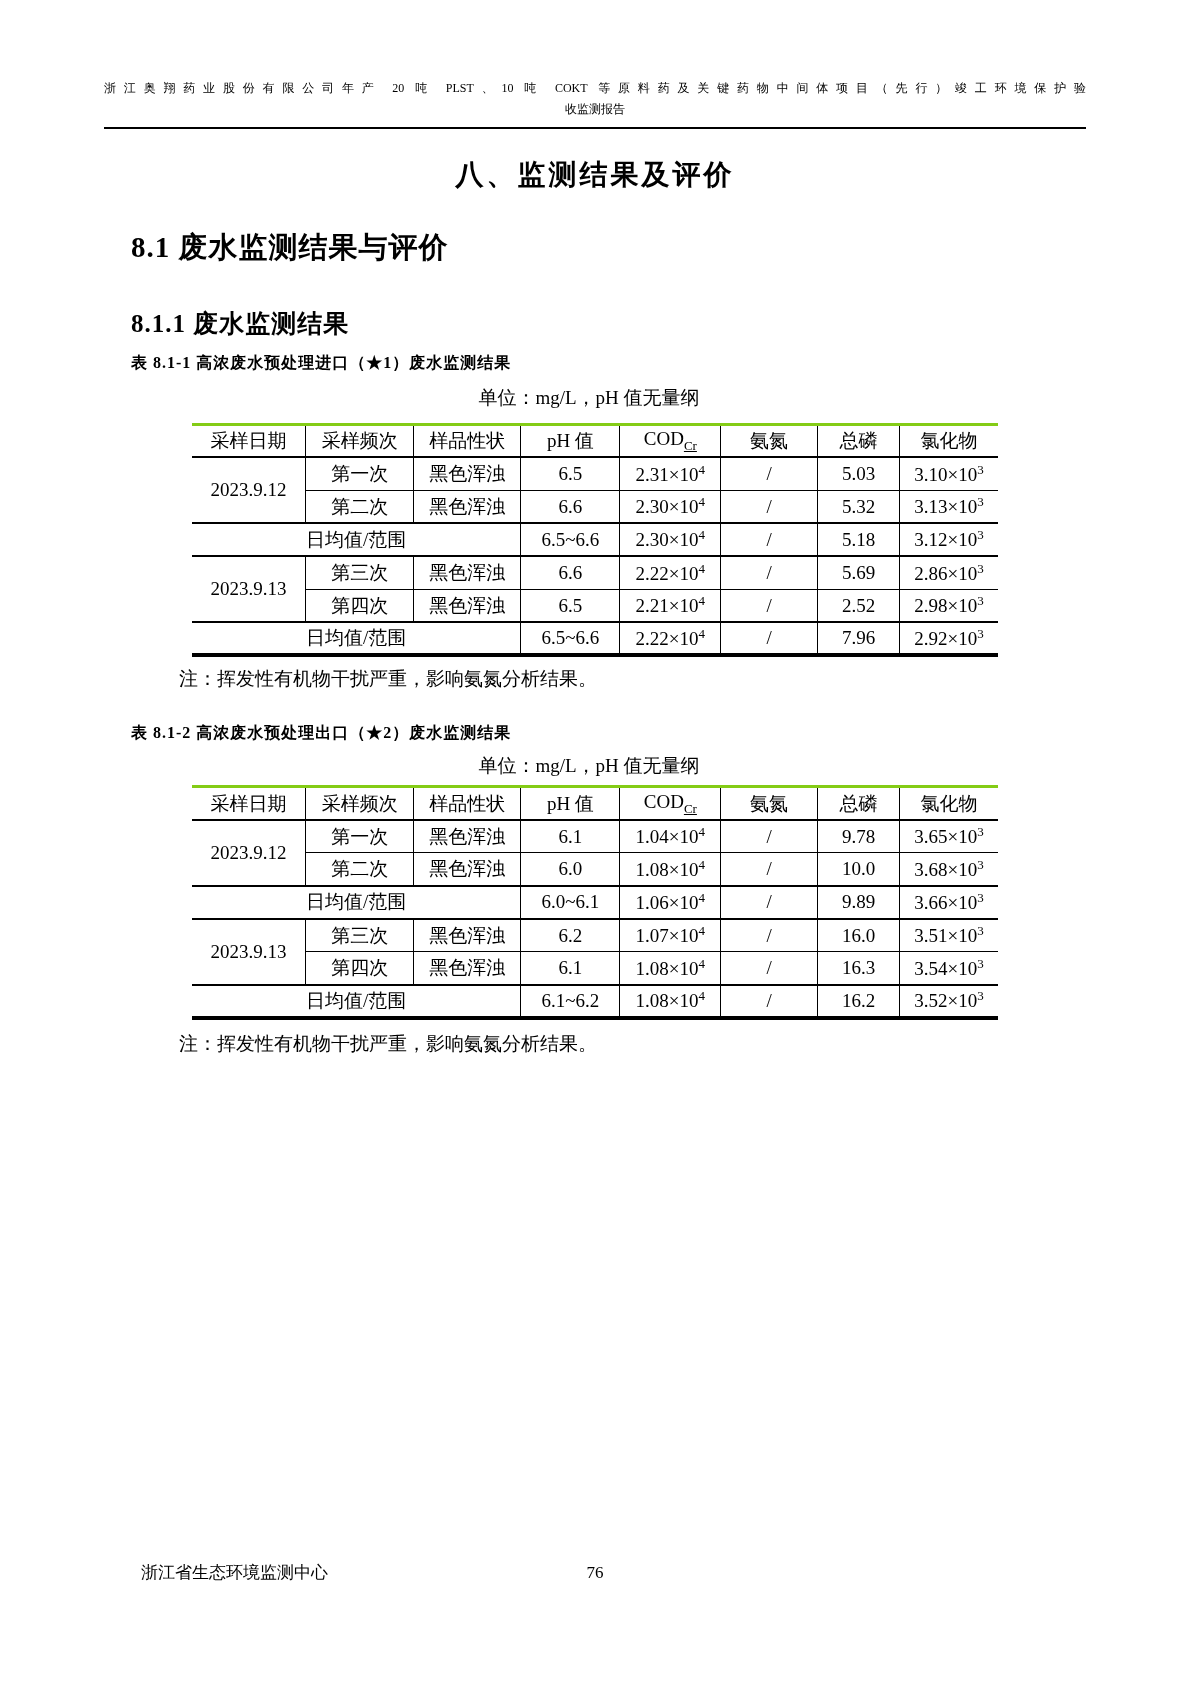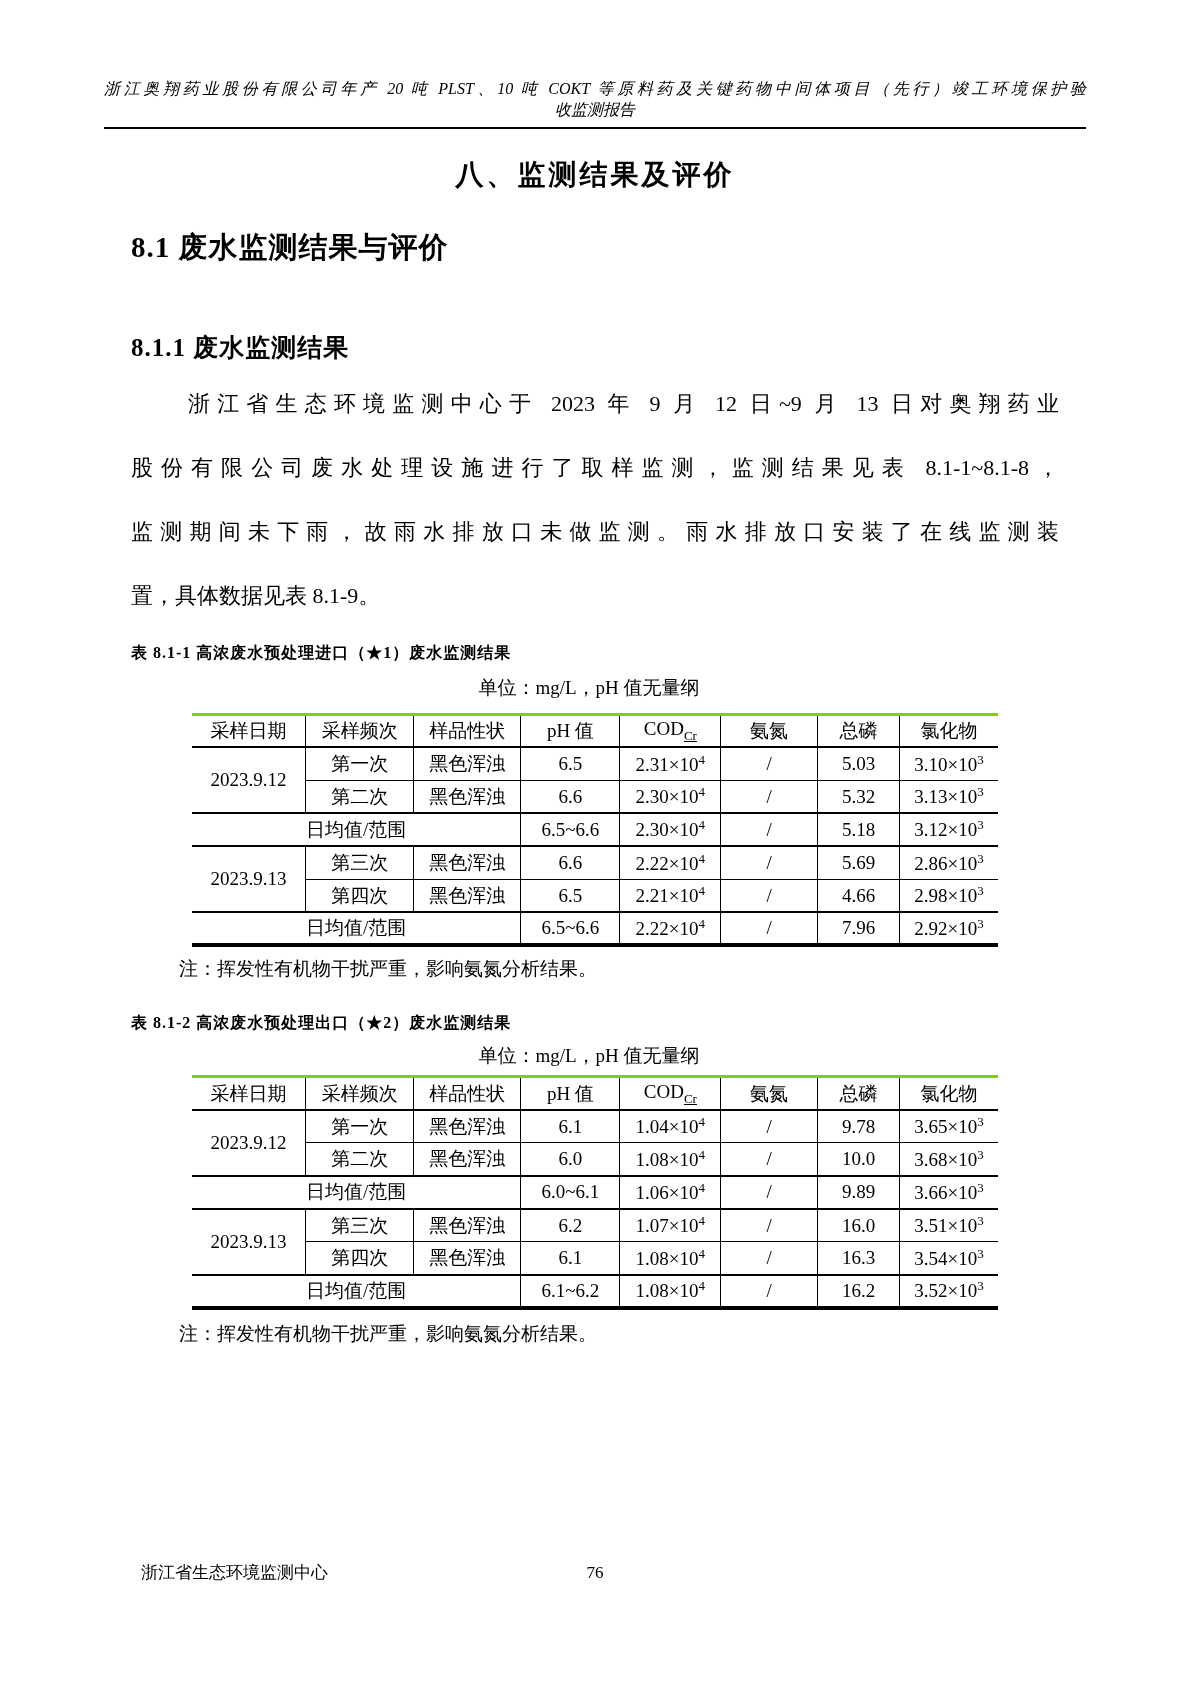--- a/index.html
+++ b/index.html
@@ -9,36 +9,36 @@
     width:1190px; height:1683px;
     margin:0 auto;
     background:#ffffff;
     color:#000;
     font-family:"Liberation Serif","DejaVu Serif",serif;
     overflow:hidden;
   }
   
   .doc-header { width:982px; margin:0 auto; padding-top:78px; }
   .doc-header-inner { border-bottom:2px solid #000; padding-bottom:7px; }
-  .dh-line { font-size:16px; line-height:21px;font-style:italic; }
+  .dh-line { font-size:12px; line-height:21px; }
   .dh-line.l1 { text-align:justify; text-align-last:justify; }
   .dh-line.l2 { text-align:center; }
 
   
   .content { width:928px; margin:0 auto; }
 
   .doc-title {
     margin-top:32px;
     font-size:28px; line-height:1;
     letter-spacing:3px;
     font-weight:bold;
     text-align:center;
   }
   .h2 { margin-top:42px; font-size:29px; line-height:1.15; letter-spacing:1px; font-weight:bold; }
-  .h3 { margin-top:70px; font-size:25px; line-height:1.1; letter-spacing:1px; font-weight:bold; }
+  .h3 { margin-top:46px; font-size:25px; line-height:1.1; letter-spacing:1px; font-weight:bold; }
 
   .para { margin-top:10px; font-size:22px; }
   .para .pline { line-height:64px; text-align:justify; text-align-last:justify; }
   .para .pline.first { text-indent:57px; }
   .para .pline.last  { text-align-last:left; }
 
   .tbl-title { text-align:left; font-weight:bold; font-size:16px; line-height:26px; letter-spacing:1px; }
   .unit-note { text-align:center; font-size:19px; line-height:23px; padding-right:12px; }
   .tbl-note  { font-size:19px; line-height:23px; margin-left:48px; }
 
@@ -94,26 +94,20 @@
     </div>
   </div>
 
   <div class="content">
 
     <div class="doc-title">八、监测结果及评价</div>
 
     <div class="h2">8.1 废水监测结果与评价</div>
     <div class="h3">8.1.1 废水监测结果</div>
 
-    <div class="para">
-      <div class="pline first">浙江省生态环境监测中心于 2023 年 9 月 12 日~9 月 13 日对奥翔药业</div>
-      <div class="pline">股份有限公司废水处理设施进行了取样监测，监测结果见表 8.1-1~8.1-8，</div>
-      <div class="pline">监测期间未下雨，故雨水排放口未做监测。雨水排放口安装了在线监测装</div>
-      <div class="pline last">置，具体数据见表 8.1-9。</div>
-    </div>
 
     <section id="table-block-1">
       <div class="tbl-title">表 8.1-1 高浓废水预处理进口（★1）废水监测结果</div>
       <div class="unit-note">单位：mg/L，pH 值无量纲</div>
       <table class="mtable">
           <colgroup>
             <col style="width:14.1%">
             <col style="width:13.4%">
             <col style="width:13.3%">
             <col style="width:12.3%">
@@ -171,21 +165,21 @@
               <td>/</td>
               <td>5.69</td>
               <td>2.86×10<sup>3</sup></td>
             </tr>
             <tr>
               <td>第四次</td>
               <td>黑色浑浊</td>
               <td>6.5</td>
               <td>2.21×10<sup>4</sup></td>
               <td>/</td>
-              <td>4.66</td>
+              <td>2.52</td>
               <td>2.98×10<sup>3</sup></td>
             </tr>
             <tr class="daily">
               <td colspan="3">日均值/范围</td>
               <td>6.5~6.6</td>
               <td>2.22×10<sup>4</sup></td>
               <td>/</td>
               <td>7.96</td>
               <td>2.92×10<sup>3</sup></td>
             </tr>

